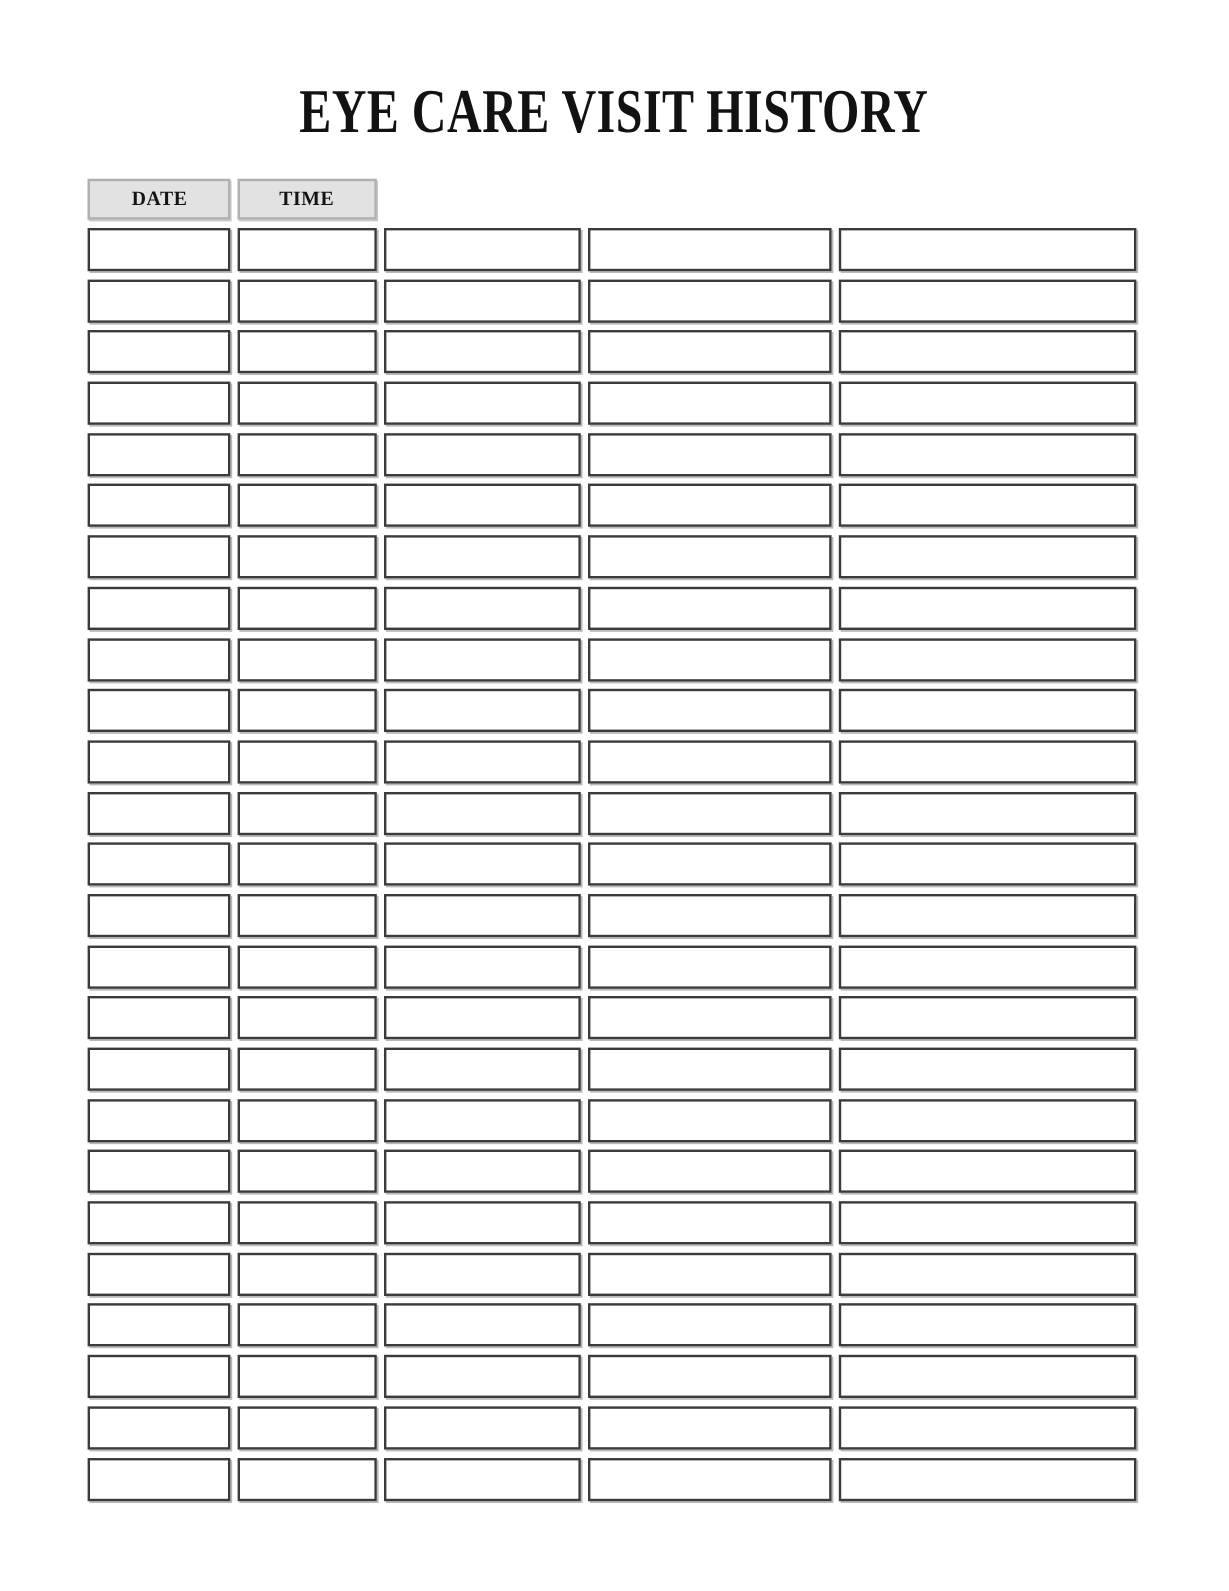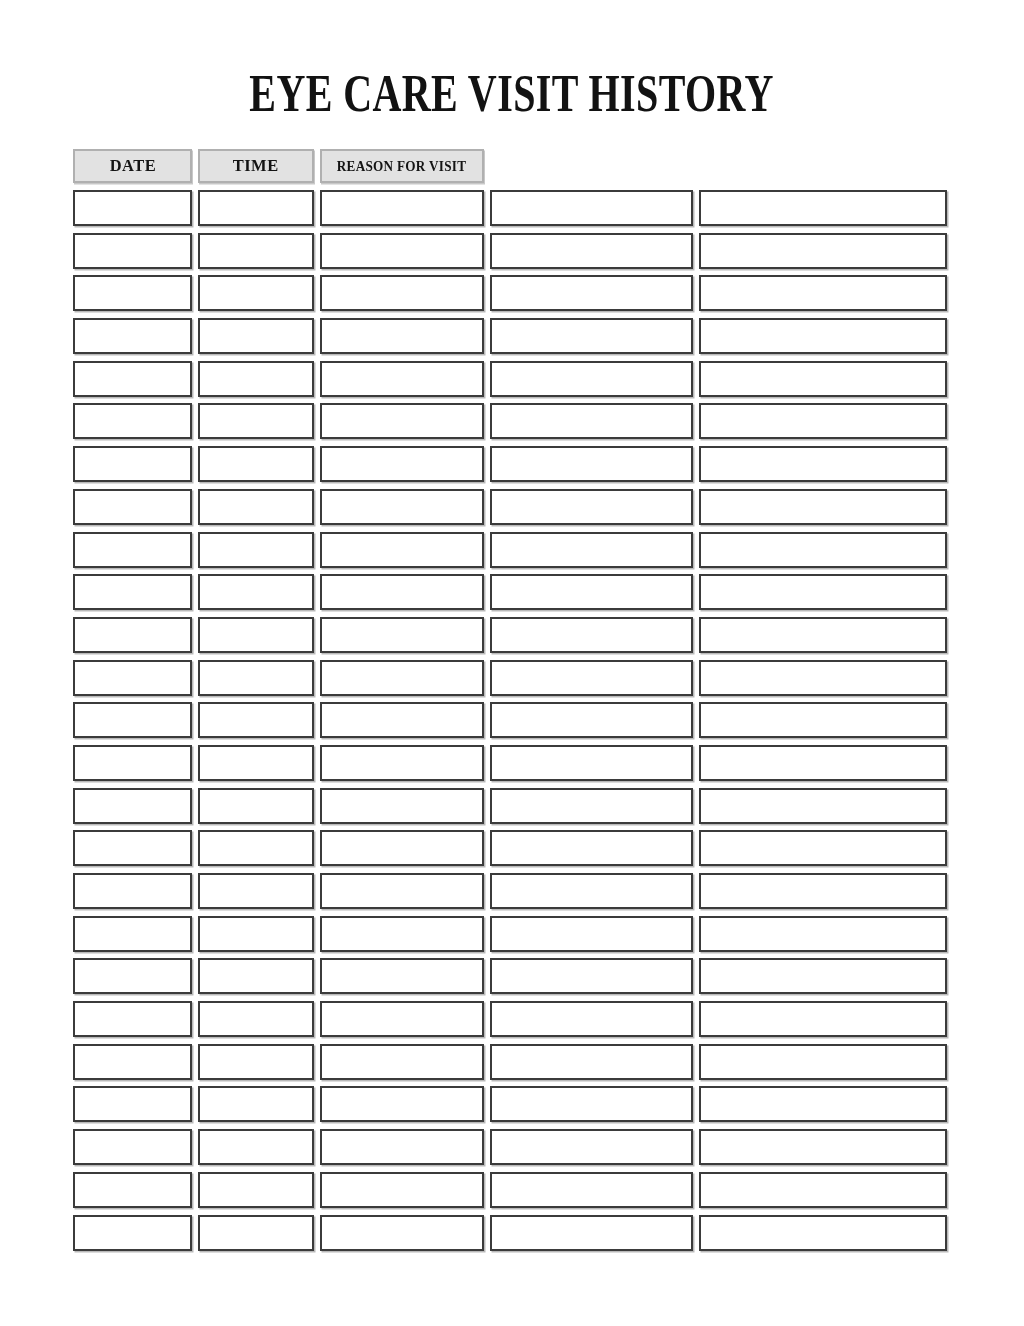--- a/index.html
+++ b/index.html
@@ -94,23 +94,20 @@
   </div>
 
   <div class="table-wrap">
     <div class="header-row">
         <div class="header-cell col-0">
           <span>DATE</span>
         </div>
         <div class="header-cell col-1">
           <span>TIME</span>
         </div>
-        <div class="header-cell col-3">
-          <span>REASON FOR VISIT</span>
-        </div>
       </div>
     <div class="body-rows">
         <div class="cell col-0"></div>
         <div class="cell col-1"></div>
         <div class="cell col-2"></div>
         <div class="cell col-3"></div>
         <div class="cell col-4"></div>
         <div class="cell col-0"></div>
         <div class="cell col-1"></div>
         <div class="cell col-2"></div>

